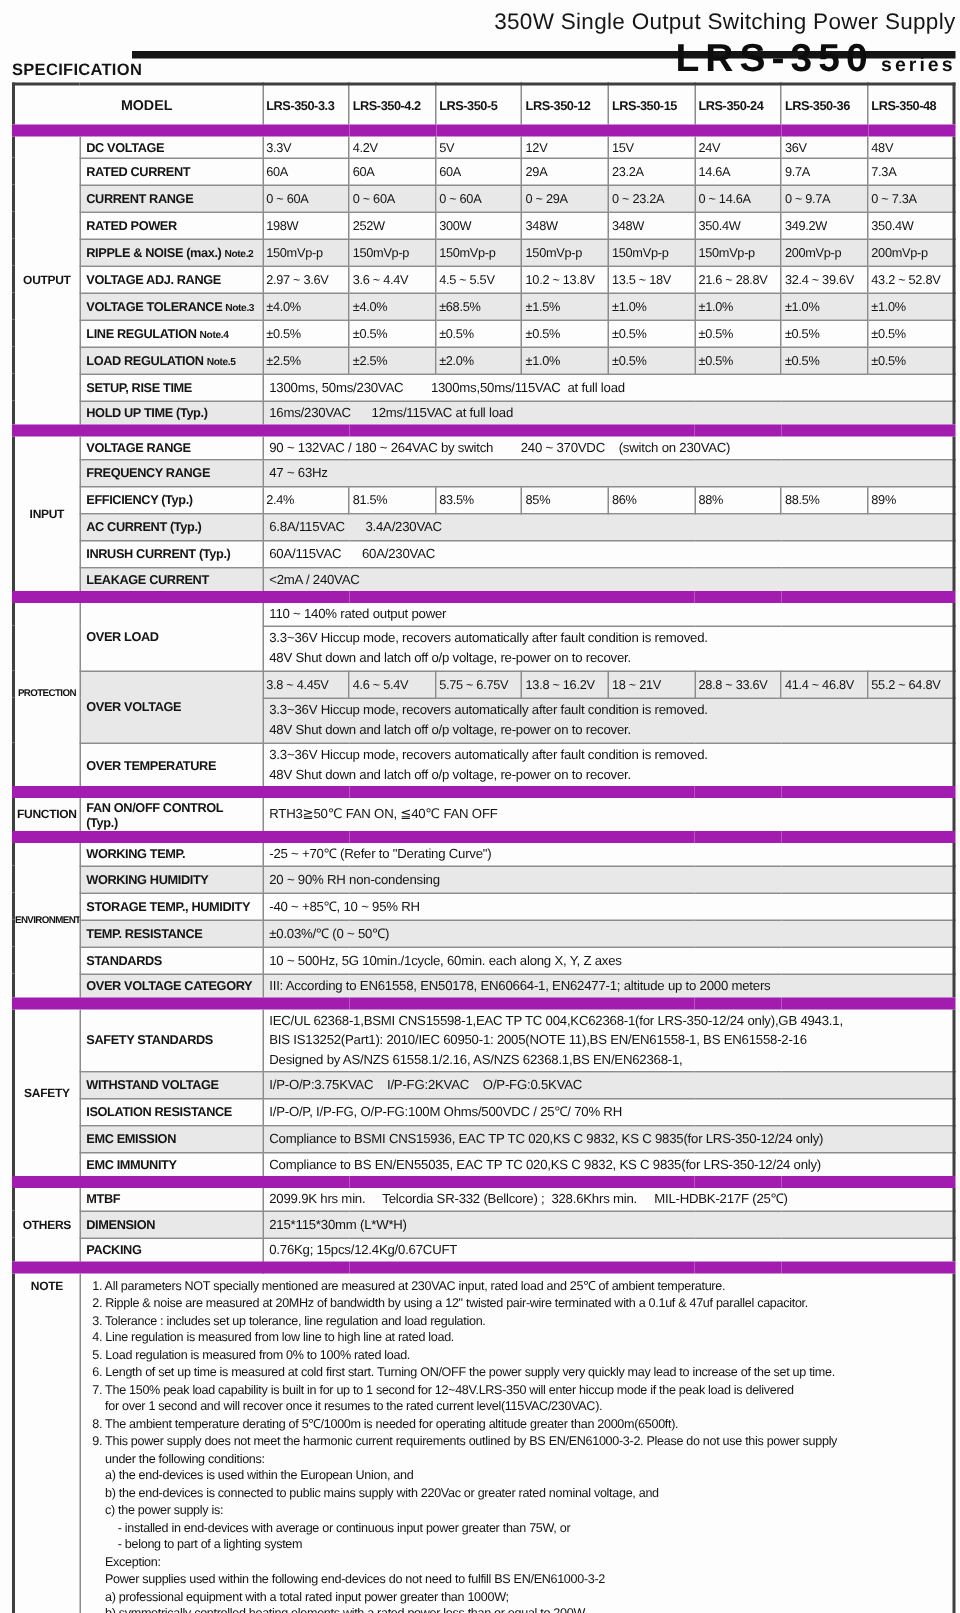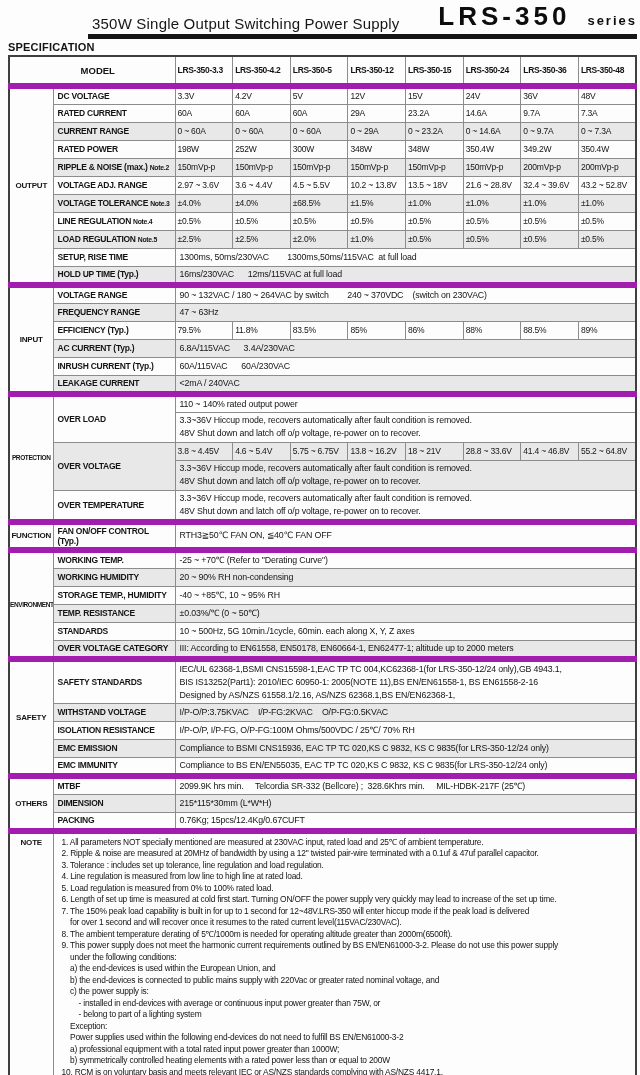--- a/index.html
+++ b/index.html
@@ -1,36 +1,36 @@
 <!DOCTYPE html>
 <html><head>
 <meta charset="utf-8">
 <style>
   html,body{margin:0;padding:0;background:#fdfdfd;}
   body{width:640px;font-family:"Liberation Sans",sans-serif;color:#141414;
        -webkit-font-smoothing:antialiased;}
   .page{width:640px;box-sizing:border-box;padding:6px 3px 4px 8px;}
 
   
-  .title-row{display:flex;align-items:flex-end;height:26px;}
+  .title-row{display:flex;align-items:flex-end;height:26px;flex-direction:column;}
   .doc-title{margin-left:84px;font-size:15px;letter-spacing:.2px;color:#161616;}
   .series{margin-left:auto;display:flex;align-items:baseline;white-space:nowrap;justify-content:space-between;}
   .series-name{font-size:26px;font-weight:bold;letter-spacing:4px;color:#0d0d0d;}
-  .series-suffix{font-size:13px;font-weight:bold;letter-spacing:2px;margin-left:17px;color:#0d0d0d;}
+  .series-suffix{font-size:13px;font-weight:bold;letter-spacing:2px;margin-left:5px;color:#0d0d0d;}
   .title-rule{height:5px;background:#151515;margin-left:80px;margin-top:2px;}
   .spec-label{font-size:11px;font-weight:bold;margin:2px 0 2px 0;letter-spacing:.2px;}
 
   
   table{border-collapse:collapse;width:629px;table-layout:fixed;
         border:2px solid #3f3f3f;background:#fdfdfd;}
   th,td{border:1px solid #8c8c8c;padding:1px 3px;vertical-align:middle;
         text-align:left;font-weight:normal;overflow:hidden;}
   tr{height:18px;}
   tr.g td,tr.g th.lbl{background:#e8e8e8;}
-  tr.sec-top th,tr.sec-top td{border-top:6px solid #a21caf;}
+  tr.sec-top th,tr.sec-top td{border-top:8px solid #a21caf;}
 
   th.sec{font-weight:bold;text-align:center;padding:0;font-size:8px;
          letter-spacing:-.2px;background:#fdfdfd;}
   th.sec.sec-small{font-size:6.5px;letter-spacing:-.4px;}
   th.lbl{font-weight:bold;font-size:8.5px;letter-spacing:-.25px;padding-left:4px;}
   .note-sup{font-size:6.8px;font-weight:bold;margin-left:2px;}
 
   .model-row th{font-weight:bold;height:24px;}
   th.lbl-model{font-size:9.5px;padding-left:11px;letter-spacing:0;}
   th.model-th{font-size:8.5px;letter-spacing:-.3px;padding:1px 2px;}
@@ -196,22 +196,22 @@
           <th class="sec" rowspan="6">INPUT</th>
           <th class="lbl" rowspan="1"><span>VOLTAGE RANGE</span></th>
           <td class="spanv" colspan="8">90 ~ 132VAC / 180 ~ 264VAC by switch        240 ~ 370VDC    (switch on 230VAC)</td>
         </tr>
         <tr class="g">
           <th class="lbl" rowspan="1"><span>FREQUENCY RANGE</span></th>
           <td class="spanv" colspan="8">47 ~ 63Hz</td>
         </tr>
         <tr>
           <th class="lbl" rowspan="1"><span>EFFICIENCY (Typ.)</span></th>
-          <td class="val">79.5%</td>
-          <td class="val">11.8%</td>
+          <td class="val">2.4%</td>
+          <td class="val">81.5%</td>
           <td class="val">83.5%</td>
           <td class="val">85%</td>
           <td class="val">86%</td>
           <td class="val">88%</td>
           <td class="val">88.5%</td>
           <td class="val">89%</td>
         </tr>
         <tr class="g">
           <th class="lbl" rowspan="1"><span>AC CURRENT (Typ.)</span></th>
           <td class="spanv" colspan="8">6.8A/115VAC      3.4A/230VAC</td>

